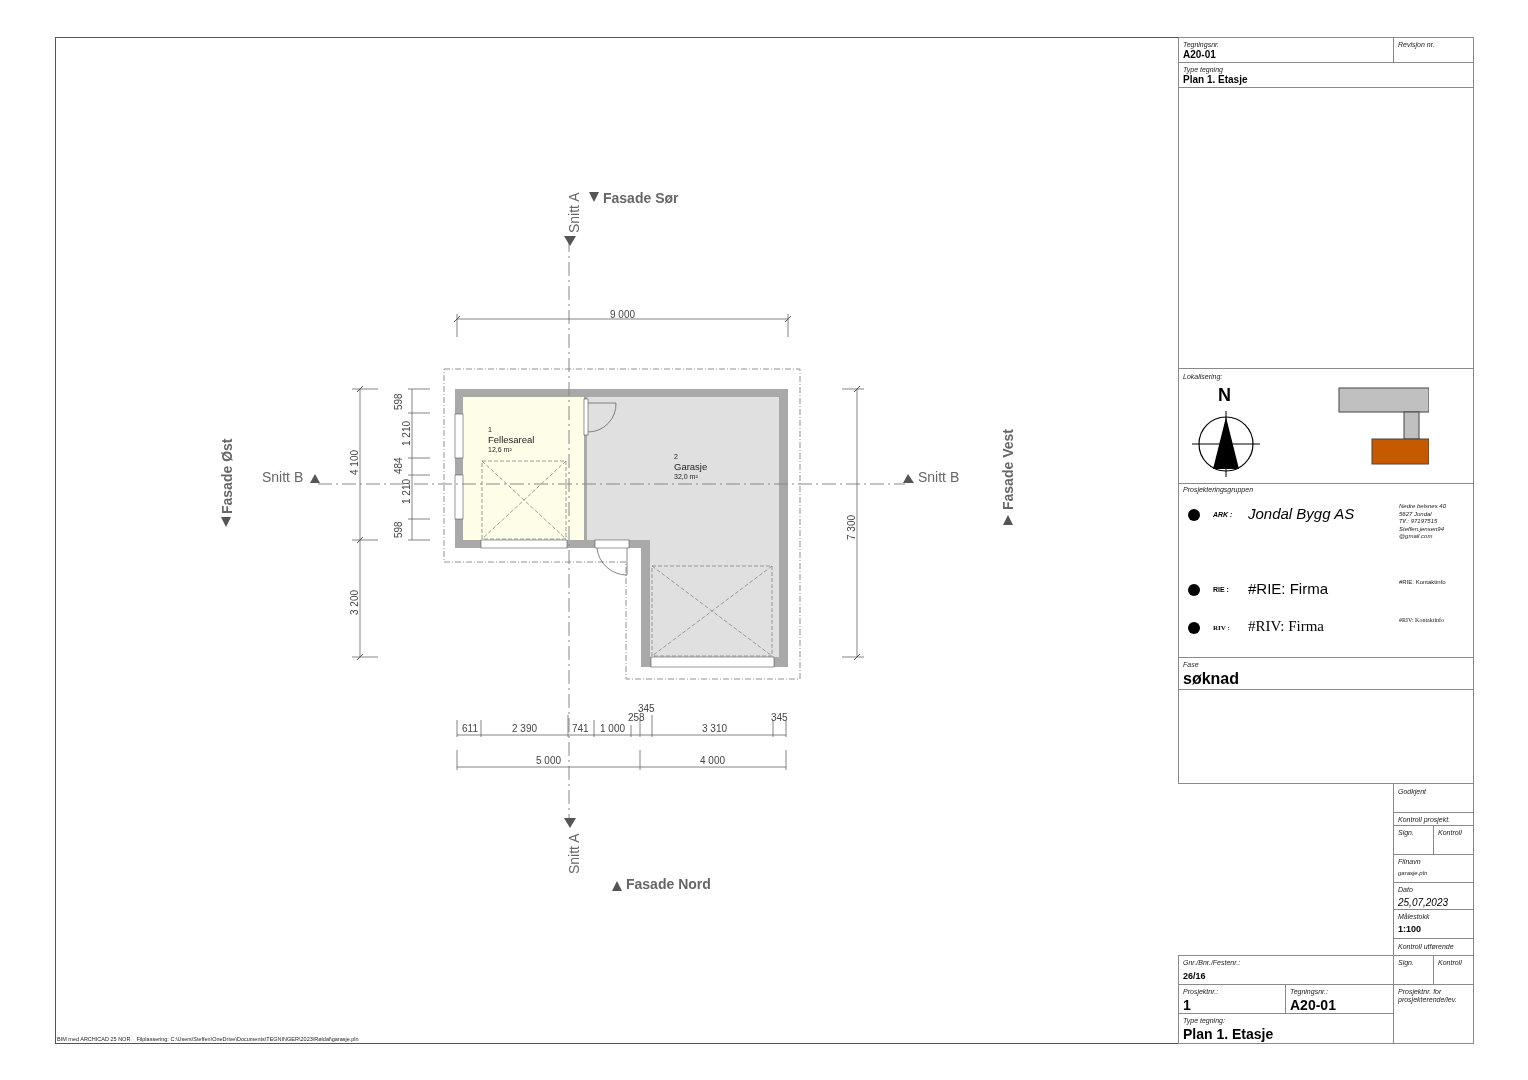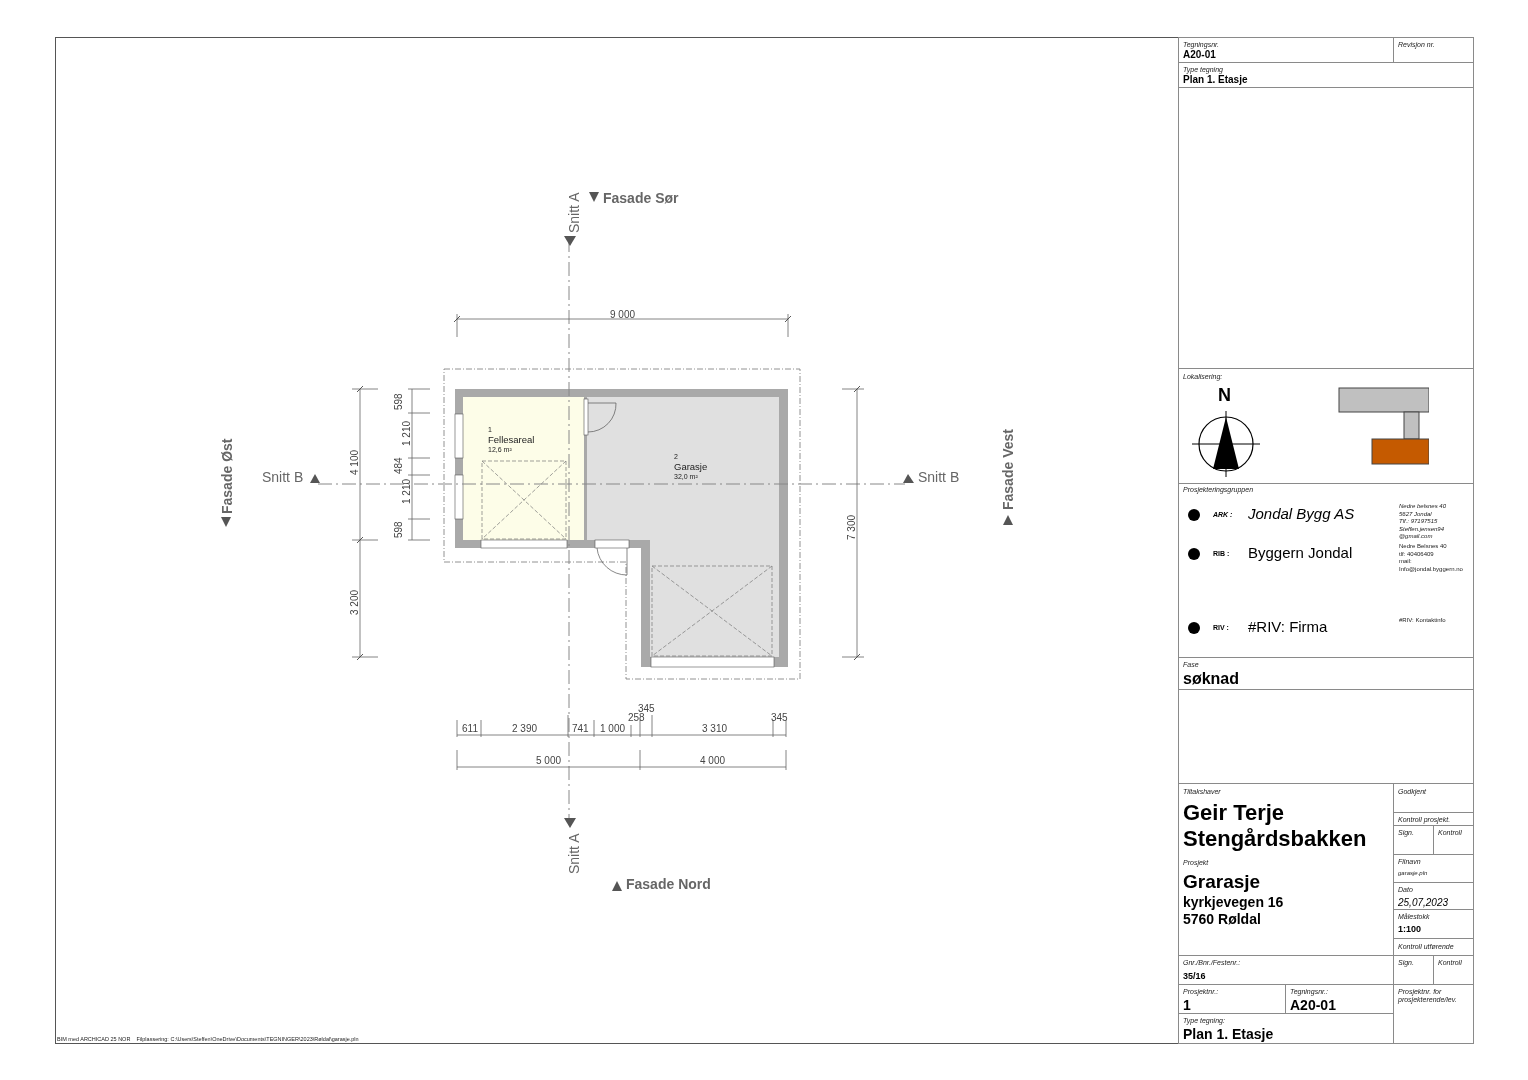--- a/index.html
+++ b/index.html
@@ -231,56 +231,44 @@
       <span class="role" style="left:34px;top:5px;">ARK :</span>
       <span class="firm" style="left:69px;top:-1px;">Jondal Bygg AS</span>
       <div class="contact" style="left:220px;top:-3px;">
         <div>Nedre belsnes 40</div>
           <div>5627 Jondal</div>
           <div>Tlf.: 97197515</div>
           <div>Steffen.jensen94</div>
           <div>@gmail.com</div>
       </div>
     </div>
-    <div class="team-row" style="top:62px;">
+    <div class="team-row" style="top:98px;">
       <span class="dot" style="left:9px;top:2px;"></span>
-      <span class="role" style="left:34px;top:4px;">RIB :</span>
-      <span class="firm" style="left:69px;top:-2px;">Byggern Jondal</span>
+      <span class="role" style="left:34px;top:4px;">RIE :</span>
+      <span class="firm" style="left:69px;top:-2px;">#RIE: Firma</span>
       <div class="contact" style="left:220px;top:-3px;">
-        <div>Nedre Belsnes 40</div>
-          <div>tlf: 40406409</div>
-          <div>mail:</div>
-          <div>Info@jondal.byggern.no</div>
+        <div>#RIE: Kontaktinfo</div>
       </div>
     </div>
-    <div class="team-row" style="top:136px;">
+    <div class="team-row" style="top:136px;font-family:Liberation Serif, serif;">
       <span class="dot" style="left:9px;top:2px;"></span>
       <span class="role" style="left:34px;top:4px;">RIV :</span>
       <span class="firm" style="left:69px;top:-2px;">#RIV: Firma</span>
       <div class="contact" style="left:220px;top:-3px;">
         <div>#RIV: Kontaktinfo</div>
       </div>
     </div>
   </div>
 
   <div class="cell" style="left:0;top:620px;width:296px;height:33px;">
     <span class="lbl" style="left:4px;top:3px;">Fase</span>
     <span class="val" style="left:4px;top:12px;font-size:16px;">søknad</span>
   </div>
   <div class="cell" style="left:0;top:652px;width:296px;height:95px;"></div>
 
-  <div class="cell" style="left:0;top:746px;width:216px;height:173px;">
-    <span class="lbl" style="left:4px;top:4px;">Tiltakshaver</span>
-    <span class="val" style="left:4px;top:16px;font-size:22px;">Geir Terje</span>
-    <span class="val" style="left:4px;top:42px;font-size:22px;">Stengårdsbakken</span>
-    <span class="lbl" style="left:4px;top:75px;">Prosjekt</span>
-    <span class="val" style="left:4px;top:87px;font-size:19px;">Grarasje</span>
-    <span class="val" style="left:4px;top:110px;font-size:14px;">kyrkjevegen 16</span>
-    <span class="val" style="left:4px;top:127px;font-size:14px;">5760 Røldal</span>
-  </div>
 
   <div class="cell" style="left:215px;top:746px;width:81px;height:30px;">
     <span class="lbl" style="left:4px;top:4px;">Godkjent</span>
   </div>
   <div class="cell" style="left:215px;top:775px;width:81px;height:14px;">
     <span class="lbl" style="left:4px;top:3px;">Kontroll prosjekt.</span>
   </div>
   <div class="cell" style="left:215px;top:788px;width:41px;height:30px;">
     <span class="lbl" style="left:4px;top:3px;">Sign.</span>
   </div>
@@ -298,21 +286,21 @@
   <div class="cell" style="left:215px;top:872px;width:81px;height:30px;">
     <span class="lbl" style="left:4px;top:3px;">Målestokk</span>
     <span class="val" style="left:4px;top:14px;font-size:9px;">1:100</span>
   </div>
   <div class="cell" style="left:215px;top:901px;width:81px;height:18px;">
     <span class="lbl" style="left:4px;top:4px;">Kontroll utførende</span>
   </div>
 
   <div class="cell" style="left:0;top:918px;width:216px;height:30px;">
     <span class="lbl" style="left:4px;top:3px;">Gnr./Bnr./Festenr.:</span>
-    <span class="val" style="left:4px;top:15px;font-size:9px;">35/16</span>
+    <span class="val" style="left:4px;top:15px;font-size:9px;">26/16</span>
   </div>
   <div class="cell" style="left:215px;top:918px;width:41px;height:30px;">
     <span class="lbl" style="left:4px;top:3px;">Sign.</span>
   </div>
   <div class="cell" style="left:255px;top:918px;width:41px;height:30px;">
     <span class="lbl" style="left:4px;top:3px;">Kontroll</span>
   </div>
 
   <div class="cell" style="left:0;top:947px;width:108px;height:30px;">
     <span class="lbl" style="left:4px;top:3px;">Prosjektnr.:</span>

